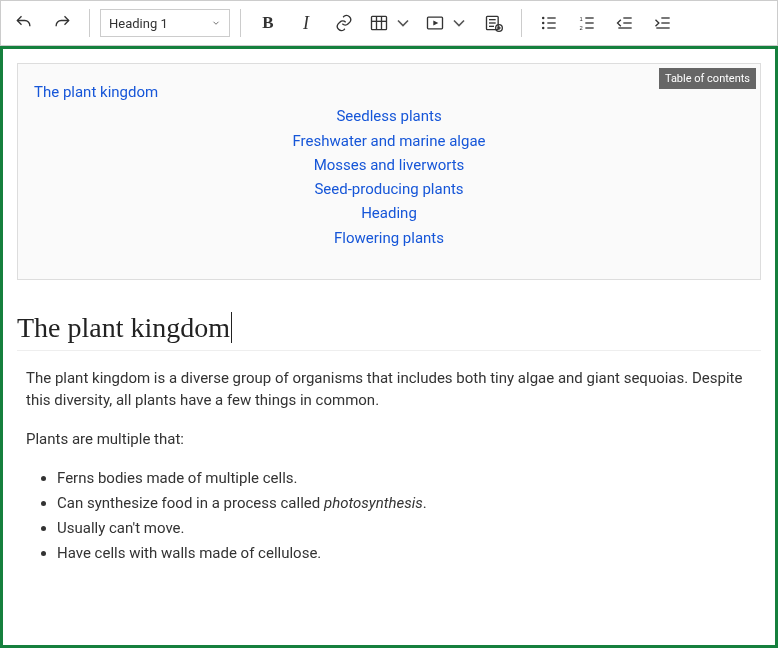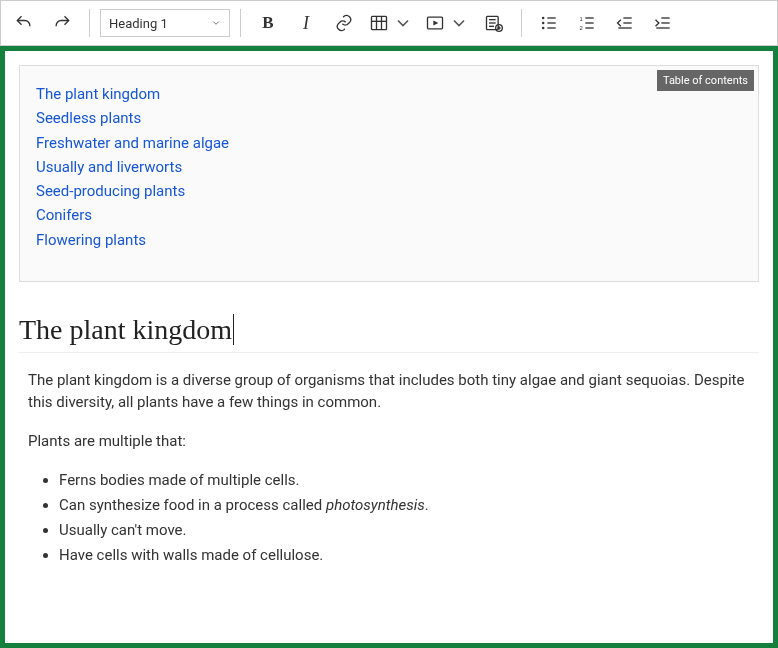--- a/index.html
+++ b/index.html
@@ -10,27 +10,27 @@
   .toolbar { height:46px; border:1px solid #ccc; border-bottom:1px solid #ccc; background:#fff; display:flex; align-items:center; padding:0 6px; gap:4px; }
   .sep { width:1px; height:28px; background:#ccc; margin:0 6px; }
   .tbtn { width:34px; height:34px; display:flex; align-items:center; justify-content:center; background:transparent; border:none; cursor:pointer; color:#333; padding:0;}
   .tbtn svg { width:20px; height:20px; stroke:#333; fill:none; stroke-width:1.6; }
   .tbtn-wide { width:auto; padding:0 4px; display:flex; align-items:center; gap:2px; }
   .dropdown-caret { margin-left:2px; }
   .heading-select { width:130px; height:28px; border:1px solid #ccc; background:#fff; display:flex; align-items:center; justify-content:space-between; padding:0 8px; font-size:13px; color:#333; cursor:pointer;}
   .bold-glyph { font-weight:700; font-size:17px; font-family:Georgia, serif;}
   .italic-glyph { font-style:italic; font-size:18px; font-family:Georgia, serif;}
   
-  .editor { flex:1; border:5px solid #15803d; margin-top:0; background:#fff; padding:14px 14px 0 14px; overflow:hidden; position:relative;}
+  .editor { flex:1; border:3px solid #15803d; margin-top:0; background:#fff; padding:14px 14px 0 14px; overflow:hidden; position:relative;}
   .toc { border:1px solid #ddd; background:#fafafa; padding:16px 16px 28px 16px; position:relative; font-size:15px; line-height:1.55;}
   .toc-badge { position:absolute; top:4px; right:4px; background:#666; color:#fff; font-size:11px; padding:2px 6px; font-family:inherit;}
   .toc a { color:#1656d8; text-decoration:none; cursor:pointer;}
   .toc ul { list-style:none; margin:0; padding:0;}
   .toc-l1 { padding-left:0;}
-  .toc-l2 { padding-left:24px;}
+  .toc-l2 { padding-left:24px;text-align:center;}
   .toc-l3 { padding-left:24px;}
   .toc-l4 { padding-left:24px;}
   .toc li { margin:1px 0;}
   .content { padding:6px 0 0 0; }
   .content h1 { font-size:28px; font-weight:400; margin:26px 0 6px 0; padding-bottom:6px; border-bottom:1px solid #eee; font-family:Georgia, "Times New Roman", serif; color:#222; position:relative;}
   .cursor { display:inline-block; width:0; border-right:1.4px solid #222; height:1.1em; vertical-align:text-bottom; margin-left:1px;}
   .content p { font-size:15px; margin:16px 9px; line-height:1.5;}
   .content ul { font-size:15px; line-height:1.65; padding-left:40px; margin:10px 0;}
   .content ul li { margin:0; }
   .em { font-style:italic;margin-top:20px;}
@@ -145,28 +145,28 @@
 
   <div class="editor">
     <div class="toc">
       <div class="toc-badge">Table of contents</div>
       <ul class="toc-l1">
         <li><a>The plant kingdom</a>
           <ul class="toc-l2">
             <li><a>Seedless plants</a>
               <ul class="toc-l3">
                 <li><a>Freshwater and marine algae</a></li>
-                <li><a>Usually and liverworts</a></li>
+                <li><a>Mosses and liverworts</a></li>
               </ul>
             </li>
             <li><a>Seed-producing plants</a>
               <ul class="toc-l3">
                 <li>
                   <ul class="toc-l4">
-                    <li><a>Conifers</a></li>
+                    <li><a>Heading</a></li>
                   </ul>
                 </li>
                 <li><a>Flowering plants</a></li>
               </ul>
             </li>
           </ul>
         </li>
       </ul>
     </div>
 

